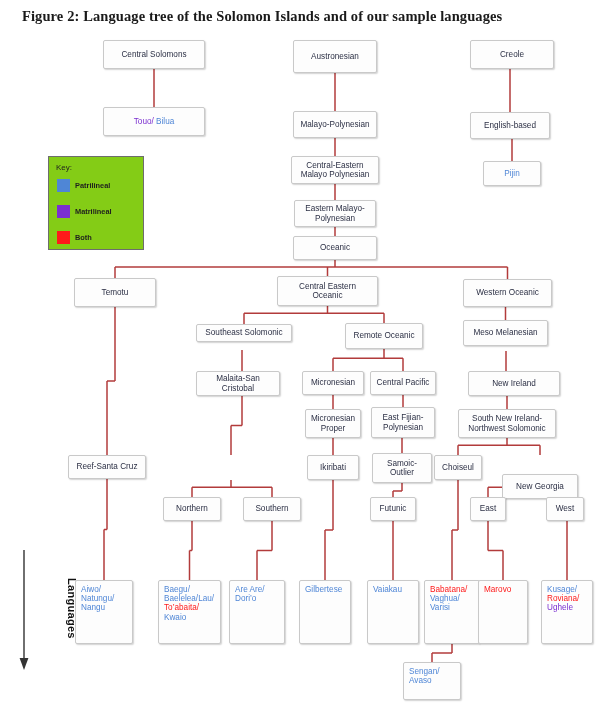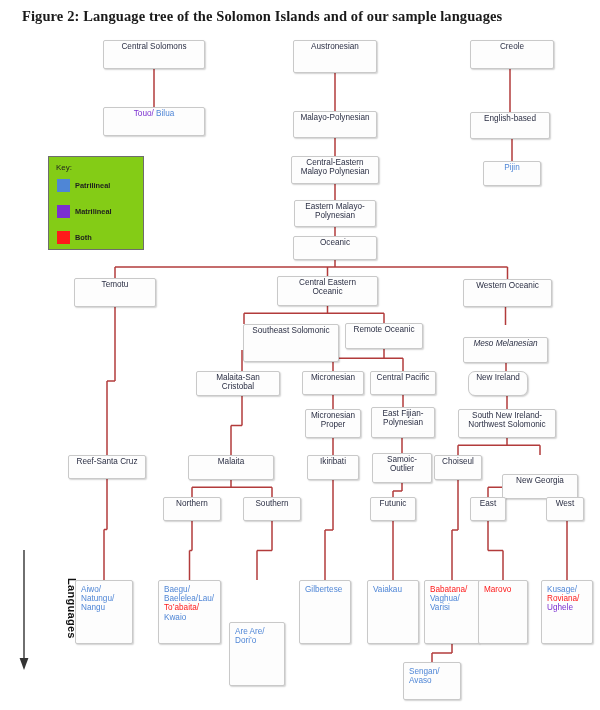--- a/index.html
+++ b/index.html
@@ -12,21 +12,21 @@
     font-family:"Liberation Serif", serif;
     font-weight:bold;font-size:14.5px;color:#1a1a1a;
     letter-spacing:.1px;white-space:nowrap;
   }
   #canvas{position:absolute;left:0;top:0;width:600px;height:710px;}
   #edge-layer{position:absolute;left:0;top:0;width:600px;height:710px;pointer-events:none;}
   .node{
     position:absolute;box-sizing:border-box;
     background:#fdfdfd;border:1px solid #c9c9c9;border-radius:2px;
     box-shadow:1px 1px 1.5px rgba(0,0,0,.18);
-    display:flex;align-items:flex-start;justify-content:center;
+    display:flex;align-items:center;justify-content:center;
     text-align:center;line-height:1.12;
     font-size:8.2px;color:#2b2f44;padding:1px 2px;
   }
   .node.leaf{justify-content:flex-start;text-align:left;padding:4px 5px;align-items:flex-start;}
   .tok-pat{color:#4f86d6;}
   .tok-mat{color:#7b2fd0;}
   .tok-both{color:#fe1a1a;}
   #key-box{
     position:absolute;left:48px;top:156px;width:96px;height:94px;
     box-sizing:border-box;background:#84cc16;border:1px solid #6d6d6d;
@@ -179,56 +179,53 @@
     </div>
     <div class="node" style="left: 74px; top: 278px; width: 82px; height: 29px;">
       <div>Temotu</div>
     </div>
     <div class="node" style="left: 277px; top: 276px; width: 101px; height: 30px;">
       <div><span>Central Eastern</span><br><span>Oceanic</span></div>
     </div>
     <div class="node" style="left: 463px; top: 279px; width: 89px; height: 28px;">
       <div>Western Oceanic</div>
     </div>
-    <div class="node" style="left: 196px; top: 324px; width: 96px; height: 38px; margin-left: 47px;">
+    <div class="node" style="left: 196px; top: 324px; width: 96px; height: 18px;">
       <div>Southeast Solomonic</div>
     </div>
     <div class="node" style="left: 345px; top: 323px; width: 78px; height: 26px;">
       <div>Remote Oceanic</div>
     </div>
-    <div class="node" style="left: 463px; top: 337px; width: 85px; height: 26px; font-style: italic;">
+    <div class="node" style="left: 463px; top: 320px; width: 85px; height: 26px;">
       <div>Meso Melanesian</div>
     </div>
     <div class="node" style="left: 196px; top: 371px; width: 84px; height: 25px;">
       <div>Malaita-San Cristobal</div>
     </div>
     <div class="node" style="left: 302px; top: 371px; width: 62px; height: 24px;">
       <div>Micronesian</div>
     </div>
     <div class="node" style="left: 370px; top: 371px; width: 66px; height: 24px;">
       <div>Central Pacific</div>
     </div>
-    <div class="node" style="left: 468px; top: 371px; width: 60px; height: 25px; border-radius: 7px;">
+    <div class="node" style="left: 468px; top: 371px; width: 92px; height: 25px;">
       <div>New Ireland</div>
     </div>
     <div class="node" style="left: 305px; top: 409px; width: 56px; height: 29px;">
       <div><span>Micronesian</span><br><span>Proper</span></div>
     </div>
     <div class="node" style="left: 371px; top: 407px; width: 64px; height: 31px;">
       <div><span>East Fijian-</span><br><span>Polynesian</span></div>
     </div>
     <div class="node" style="left: 458px; top: 409px; width: 98px; height: 29px;">
       <div><span>South New Ireland-</span><br><span>Northwest Solomonic</span></div>
     </div>
     <div class="node" style="left: 68px; top: 455px; width: 78px; height: 24px;">
       <div>Reef-Santa Cruz</div>
     </div>
-    <div class="node" style="left: 188px; top: 455px; width: 86px; height: 25px;">
-      <div>Malaita</div>
-    </div>
     <div class="node" style="left: 307px; top: 455px; width: 52px; height: 25px;">
       <div>Ikiribati</div>
     </div>
     <div class="node" style="left: 372px; top: 453px; width: 60px; height: 30px;">
       <div><span>Samoic-</span><br><span>Outlier</span></div>
     </div>
     <div class="node" style="left: 434px; top: 455px; width: 48px; height: 25px;">
       <div>Choiseul</div>
     </div>
     <div class="node" style="left: 502px; top: 445px; width: 76px; height: 25px; margin-top: 29px;">
@@ -248,21 +245,21 @@
     </div>
     <div class="node" style="left: 546px; top: 497px; width: 38px; height: 24px;">
       <div>West</div>
     </div>
     <div class="node leaf" style="left: 158px; top: 580px; width: 63px; height: 64px;">
       <div><span class="tok-pat">Baegu/</span><br><span class="tok-pat">Baelelea/Lau/</span><br><span class="tok-both">To’abaita/</span><br><span class="tok-pat">Kwaio</span></div>
     </div>
     <div class="node leaf" style="left: 75px; top: 580px; width: 58px; height: 64px;">
       <div><span class="tok-pat">Aiwo/</span><br><span class="tok-pat">Natungu/</span><br><span class="tok-pat">Nangu</span></div>
     </div>
-    <div class="node leaf" style="left: 229px; top: 580px; width: 56px; height: 64px; margin-top: 42px;">
+    <div class="node leaf" style="left: 229px; top: 580px; width: 56px; height: 64px;">
       <div><span class="tok-pat">Are Are/</span><br><span class="tok-pat">Dori’o</span></div>
     </div>
     <div class="node leaf" style="left: 299px; top: 580px; width: 52px; height: 64px;">
       <div><span class="tok-pat">Gilbertese</span></div>
     </div>
     <div class="node leaf" style="left: 367px; top: 580px; width: 52px; height: 64px;">
       <div><span class="tok-pat">Vaiakau</span></div>
     </div>
     <div class="node leaf" style="left: 424px; top: 580px; width: 56px; height: 64px;">
       <div><span class="tok-both">Babatana/</span><br><span class="tok-pat">Vaghua/</span><br><span class="tok-pat">Varisi</span></div>

